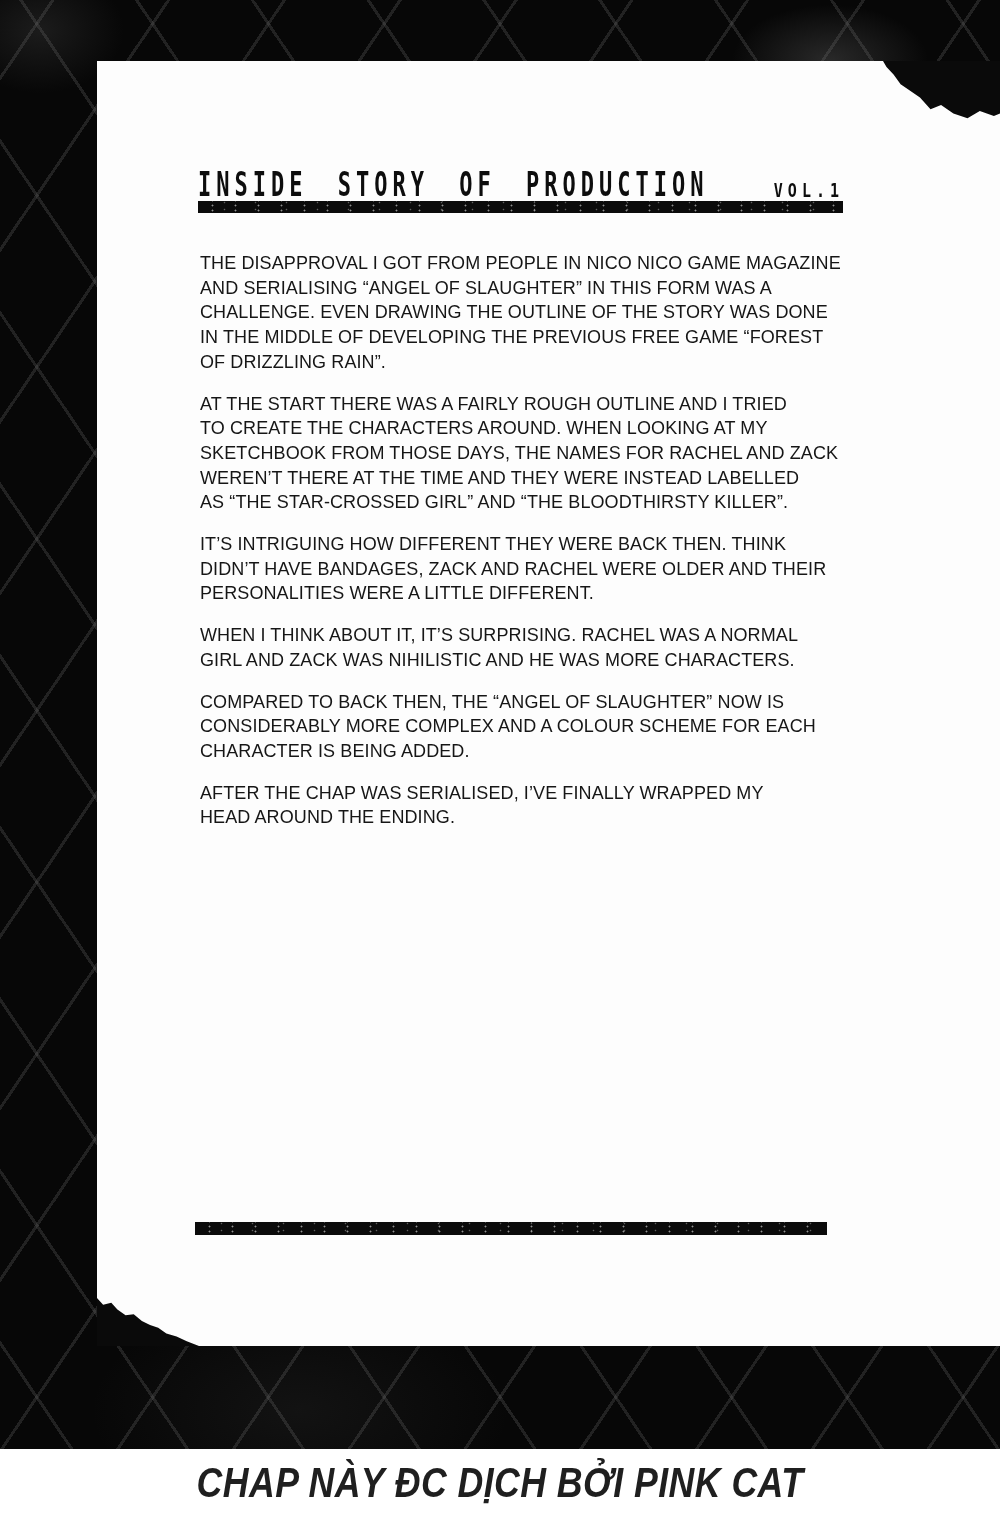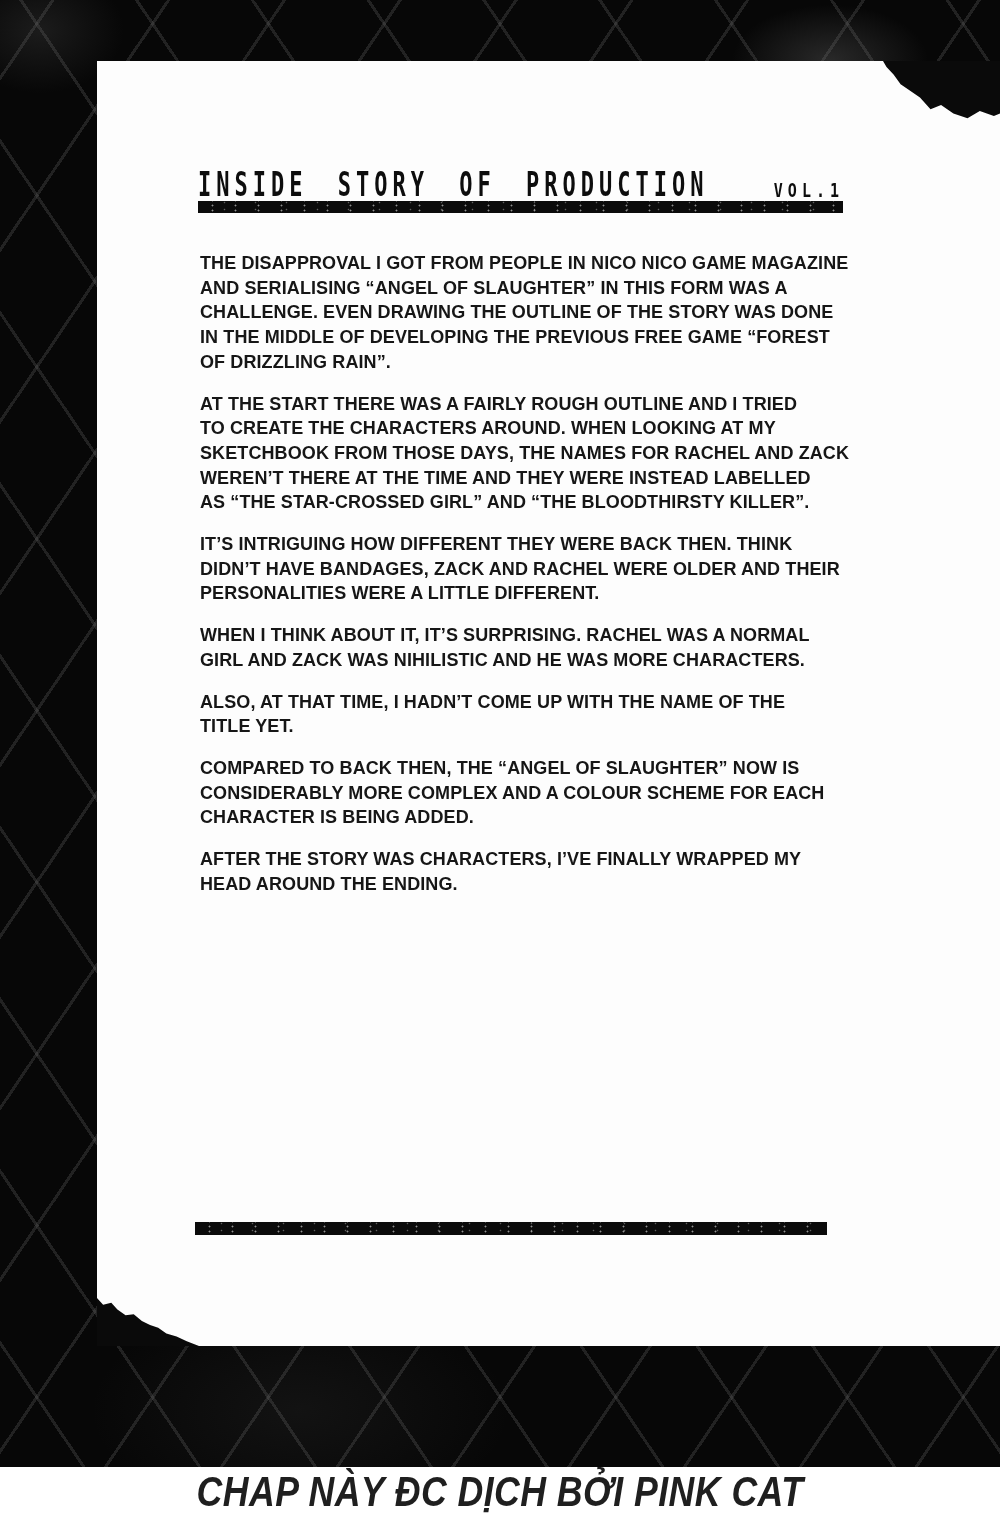--- a/index.html
+++ b/index.html
@@ -94,34 +94,34 @@
   .bottom-rule{ left:98px;top:1161px;width:632px;height:13px; }
 
   
   .body-text{
     position:absolute;
     left:103px;top:190px;
     width:660px;
   }
   .body-text p{
     font-family:"Liberation Sans", sans-serif;
-    font-weight:bold;
+    font-weight:normal;
     font-size:18px;
     line-height:24.7px;
     letter-spacing:.1px;
     color:var(--ink);
     white-space:pre;
     margin:0 0 17px 0;
   }
 
   
   .credit-strip{
     position:absolute;
     left:0;bottom:0;
-    width:1000px;height:50px;
+    width:1000px;height:68px;
     background:#ffffff;
     display:flex;
     align-items:center;
     justify-content:center;
   }
   .credit-text{
     display:inline-block;
     font-family:"Liberation Sans", sans-serif;
     font-weight:bold;
     font-style:italic;
@@ -156,26 +156,24 @@
       <p>AT THE START THERE WAS A FAIRLY ROUGH OUTLINE AND I TRIED
 TO CREATE THE CHARACTERS AROUND. WHEN LOOKING AT MY
 SKETCHBOOK FROM THOSE DAYS, THE NAMES FOR RACHEL AND ZACK
 WEREN’T THERE AT THE TIME AND THEY WERE INSTEAD LABELLED
 AS “THE STAR-CROSSED GIRL” AND “THE BLOODTHIRSTY KILLER”.</p>
       <p>IT’S INTRIGUING HOW DIFFERENT THEY WERE BACK THEN. THINK
 DIDN’T HAVE BANDAGES, ZACK AND RACHEL WERE OLDER AND THEIR
 PERSONALITIES WERE A LITTLE DIFFERENT.</p>
       <p>WHEN I THINK ABOUT IT, IT’S SURPRISING. RACHEL WAS A NORMAL
 GIRL AND ZACK WAS NIHILISTIC AND HE WAS MORE CHARACTERS.</p>
-      <p>ALSO, AT THAT TIME, I HADN’T COME UP WITH THE NAME OF THE
-TITLE YET.</p>
       <p>COMPARED TO BACK THEN, THE “ANGEL OF SLAUGHTER” NOW IS
 CONSIDERABLY MORE COMPLEX AND A COLOUR SCHEME FOR EACH
 CHARACTER IS BEING ADDED.</p>
-      <p>AFTER THE STORY WAS CHARACTERS, I’VE FINALLY WRAPPED MY
+      <p>AFTER THE CHAP WAS SERIALISED, I’VE FINALLY WRAPPED MY
 HEAD AROUND THE ENDING.</p>
     </div>
 
     <div class="rule bottom-rule"></div>
 
     <div class="torn-corner"></div>
     <div class="torn-bottom-left"></div>
 
   </div>
 

